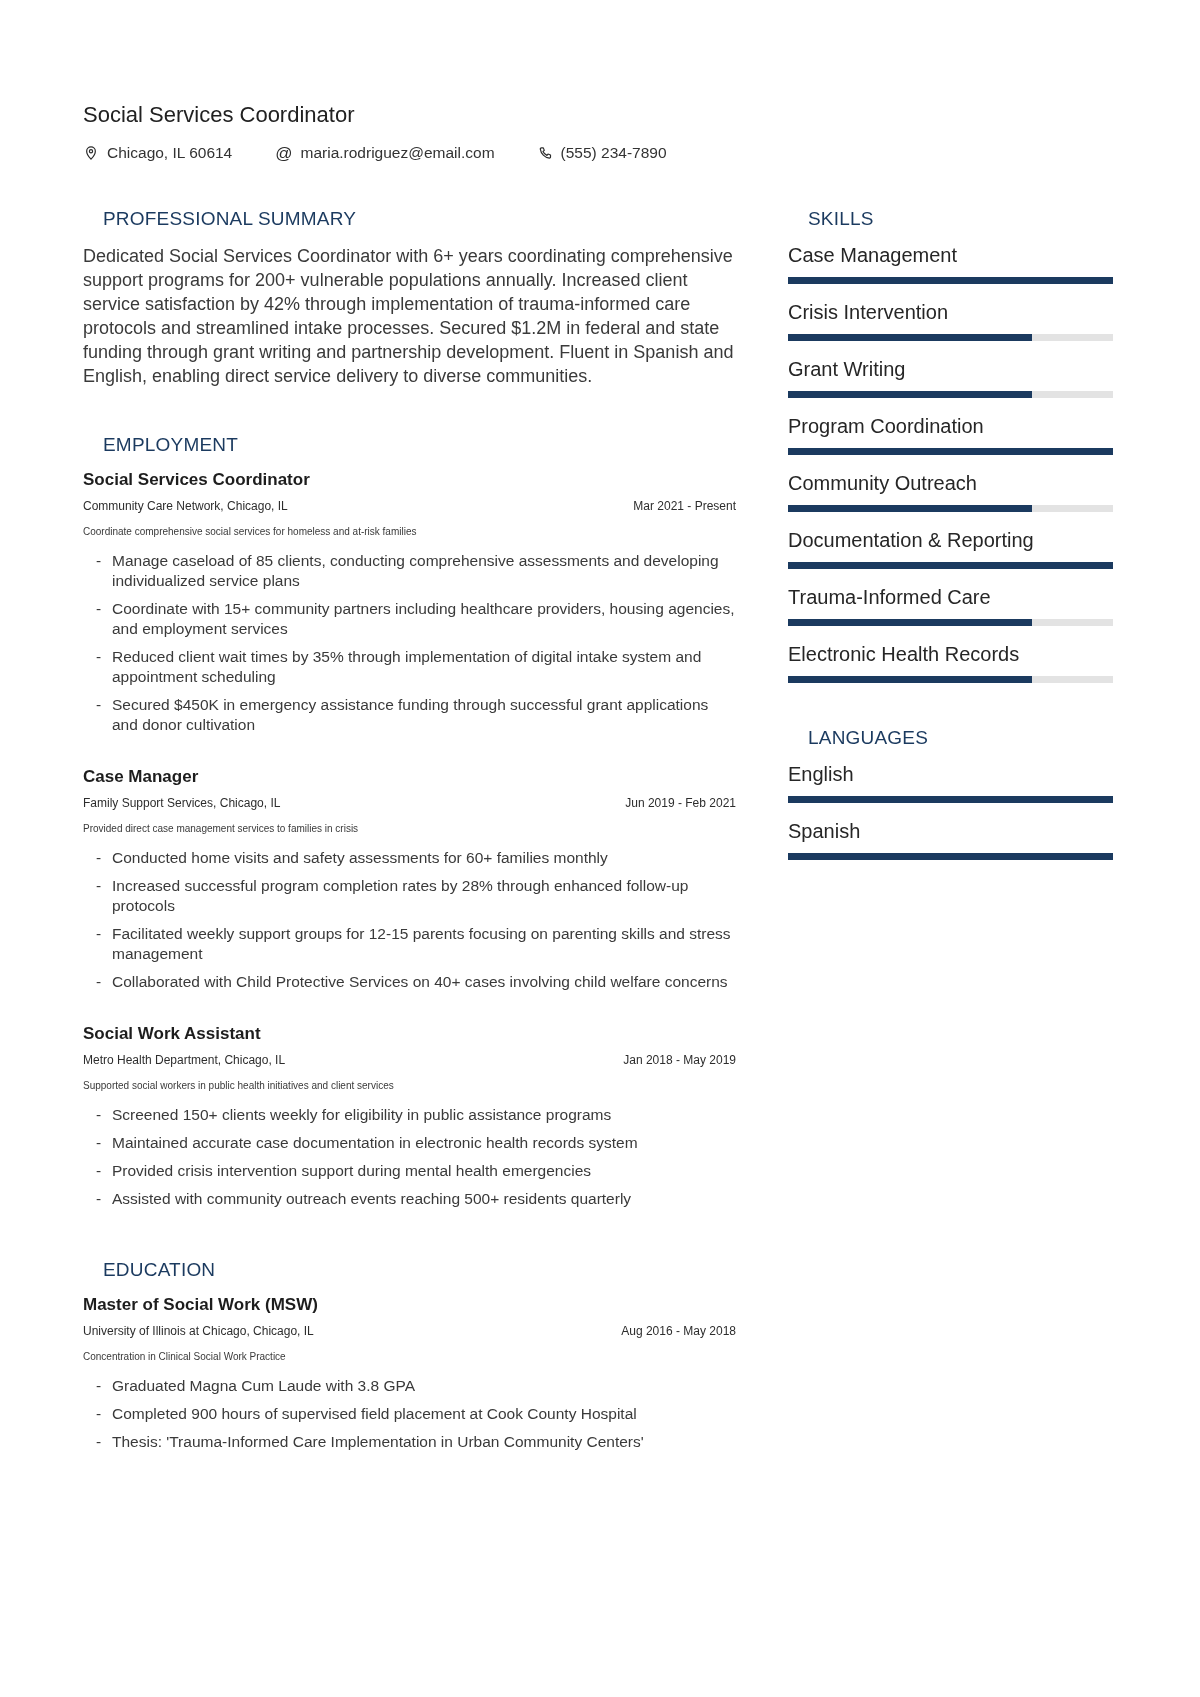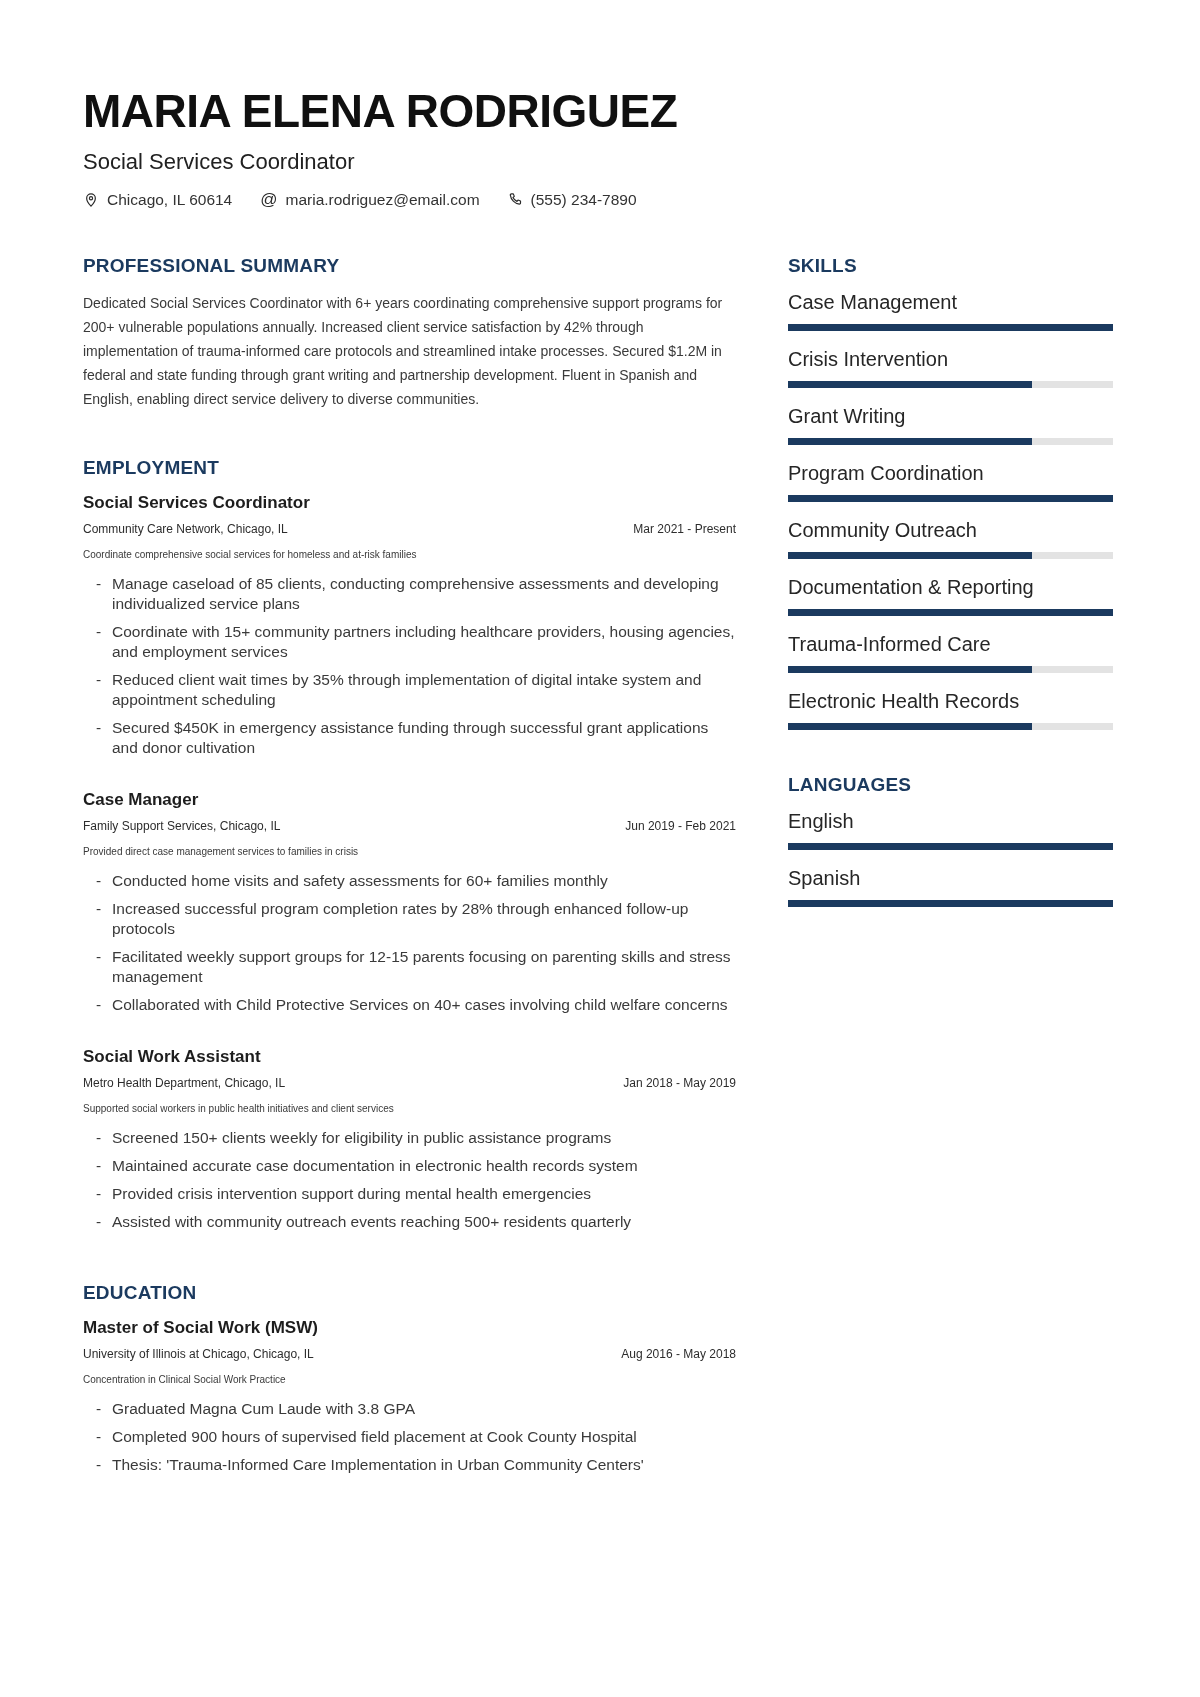--- a/index.html
+++ b/index.html
@@ -17,39 +17,39 @@
     -webkit-font-smoothing:antialiased;
   }
   .page{padding:88px 87px 60px 83px;}
 
   
   .name{
     font-size:46px;font-weight:900;letter-spacing:-0.5px;
     color:#101010;line-height:1.02;
   }
   .subtitle{font-size:22px;color:#212121;margin-top:14px;}
-  .contact{display:flex;align-items:center;gap:28px;margin-top:16px;
+  .contact{display:flex;align-items:center;gap:43px;margin-top:16px;
     font-size:15.5px;color:#333;}
   .citem{display:flex;align-items:center;gap:8px;}
   .icon{display:inline-flex;align-items:center;justify-content:center;color:#2b2b2b;}
   .icon svg{display:block;}
   .at-glyph{font-size:17px;color:#2b2b2b;line-height:1;}
 
   
   .cols{display:flex;gap:52px;margin-top:46px;align-items:flex-start;}
   .main{flex:1 1 auto;min-width:0;}
   .side{flex:0 0 325px;width:325px;}
 
   .sec-heading{
-    font-size:19px;font-weight:700;color:var(--accent);
-    letter-spacing:0.2px;margin-bottom:14px;
-  }
-
-  
-  .summary-text{font-size:14px;line-height:24px;color:var(--body);}
+    font-size:19px;font-weight:400;color:var(--accent);
+    letter-spacing:0.2px;margin-bottom:14px;margin-left:20px;
+  }
+
+  
+  .summary-text{font-size:18px;line-height:24px;color:var(--body);}
 
   
   .section-employment{margin-top:46px;}
   .section-education{margin-top:50px;}
   .job + .job{margin-top:32px;}
   .job-title{font-size:17px;font-weight:700;color:#1d1d1d;margin-bottom:9px;}
   .job-meta{display:flex;justify-content:space-between;align-items:baseline;
     font-size:12px;color:#2d2d2d;margin-bottom:8px;}
   .job-dates{white-space:nowrap;color:#2d2d2d;}
   .job-summary{font-size:10px;line-height:22px;color:var(--body);margin-bottom:4px;}
@@ -66,21 +66,20 @@
   .skill-bar{height:7px;background:var(--track);overflow:hidden;}
   .skill-fill{height:100%;background:var(--accent);}
   .section-languages{margin-top:44px;}
 </style>
 </head>
 <body>
 
 <div class="page">
 
   <header>
-    <h1 class="name">MARIA ELENA RODRIGUEZ</h1>
     <div class="subtitle">Social Services Coordinator</div>
     <div class="contact">
       <span class="citem">
         <span class="icon">
           <svg width="16" height="16" viewBox="0 0 24 24" fill="none" stroke="currentColor" stroke-width="1.8">
             <path d="M12 21.3S5.5 14.6 5.5 9.3a6.5 6.5 0 1 1 13 0c0 5.3-6.5 12-6.5 12z"></path>
             <circle cx="12" cy="9.3" r="2.4"></circle>
           </svg>
         </span>
         <span>Chicago, IL 60614</span>

